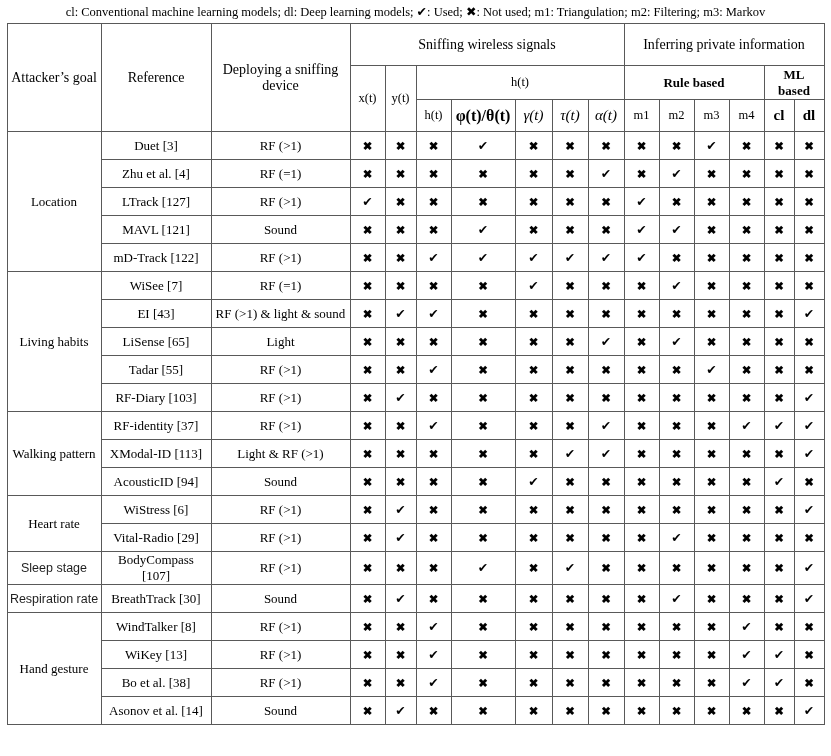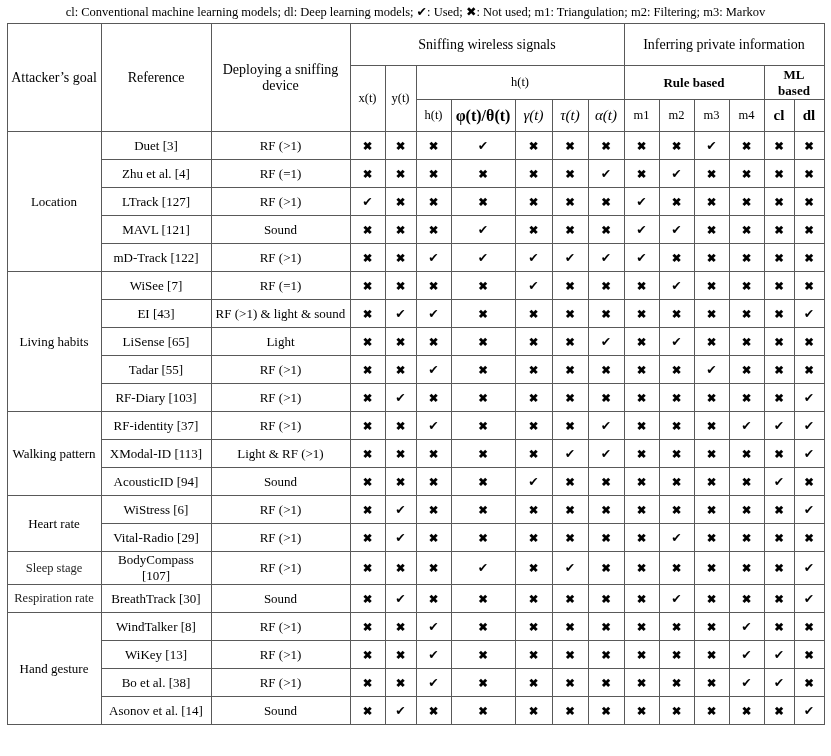--- a/index.html
+++ b/index.html
@@ -11,21 +11,21 @@
   thead tr.hr2 th { height:33px; }
   thead tr.hr3 th { height:31px; }
   th.main { font-weight:normal; font-size:14px; }
   th.plain { font-weight:bold; font-size:13px; }
   th.sub { font-weight:normal; font-size:12.5px;margin-top:48px; }
   th.phitheta { font-weight:bold; font-size:16px; }
   th.greek { font-weight:normal; font-size:15px; font-style:italic; }
   th.cldl { font-weight:bold; font-size:15px; }
   tbody td { height:27px; font-size:13px; }
   td.goal { font-size:13px; }
-  td.goal.sans { font-family:Liberation Serif, serif; font-size:12.5px; color:#1f1f1f; }
+  td.goal.sans { font-family:Liberation Sans, sans-serif; font-size:12.5px; color:#1f1f1f; }
   td.mark { font-size:12px; }
   td.mark.notused { font-weight:bold; font-size:11.5px; }
   td.mark.used { font-weight:normal; font-size:12.5px; }
 </style>
 </head>
 <body>
 
 <div class="page">
   <div class="caption">
     <div>cl: Conventional machine learning models; dl: Deep learning models;  ✔: Used;  ✖: Not used; m1: Triangulation; m2: Filtering; m3: Markov</div>

